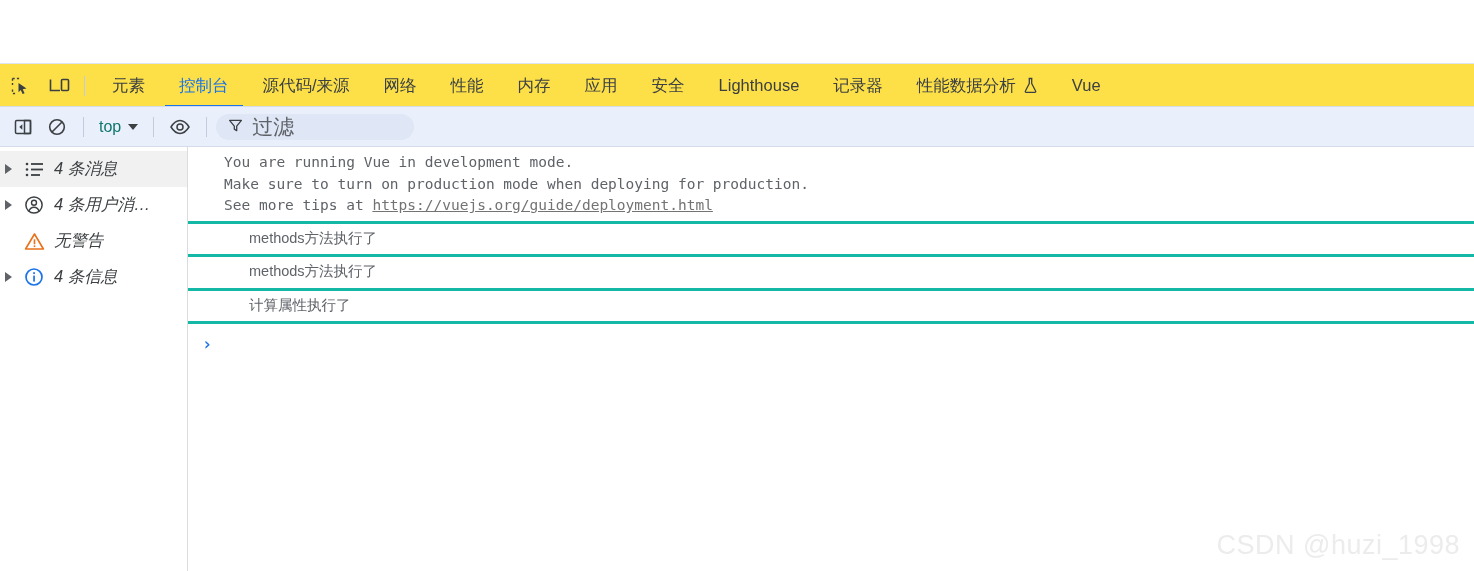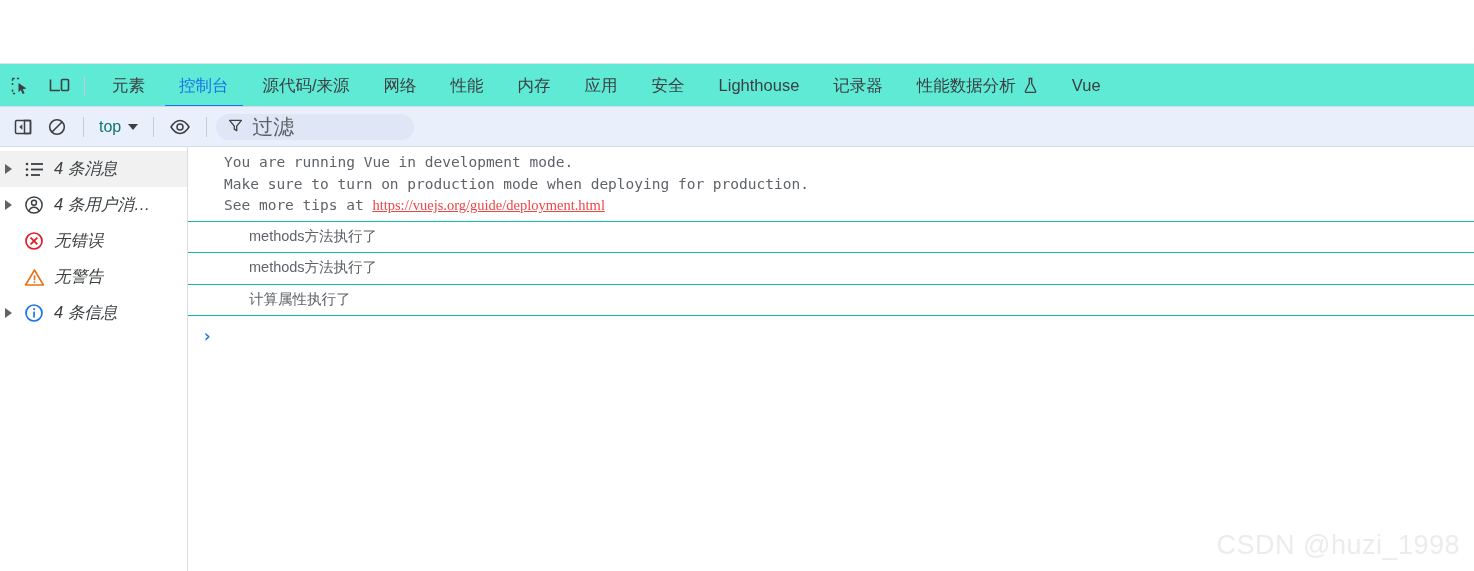--- a/index.html
+++ b/index.html
@@ -11,21 +11,21 @@
     overflow: hidden;
   }
   .page { position: relative; width: 1474px; height: 571px; background:#fff; }
 
   
   .top-blank { height: 63px; background:#ffffff; width:100%; }
 
   
   .tabbar {
     height: 44px;
-    background:#5eead4;
+    background:#fde047;
     display:flex; align-items:center;
     border-top:1px solid #dde4f2;
     position:relative;
   }
   .tabbar::after{
     content:""; position:absolute; left:0; right:0; bottom:0; height:1px; background:#d4dcec;
   }
   .icon-btn {
     width:40px; height:44px;
     display:flex; align-items:center; justify-content:center;
@@ -94,27 +94,27 @@
     content:""; width:0;height:0;
     border-top:5px solid transparent;border-bottom:5px solid transparent;border-left:7px solid #5f6368;
   }
   .side-icon{ width:24px; flex:0 0 24px; display:flex; align-items:center; justify-content:center; }
   .side-label{ white-space:nowrap; overflow:hidden; text-overflow:ellipsis; }
 
   
   .console{ flex:1; height:100%; background:#fff; position:relative; overflow:hidden; }
   .msg{
     padding:4px 0 5px 36px;
-    border-bottom:1px solid #14b8a6;
+    border-bottom:3px solid #14b8a6;
     font-family:"DejaVu Sans Mono","Liberation Mono",monospace;
     font-size:14.5px; line-height:21.5px; color:#5f6368;
   }
   .msg.multiline{ padding-top:5px; padding-bottom:4px; }
   .msg .ln{ display:block; white-space:pre; }
-  .msg a{ color:#ef4444; text-decoration:underline;font-family:Liberation Serif, serif; }
+  .msg a{ color:#737373; text-decoration:underline; }
   .cn{ font-family:"Liberation Sans", sans-serif;margin-left:25px; }
   .prompt-row{
     height:40px; display:flex; align-items:center; padding-left:14px;
   }
   .prompt-chev{
     color:#1a73e8; font-size:17px; font-weight:bold;
     font-family:"DejaVu Sans Mono","Liberation Mono",monospace;
   }
 
   .watermark{
@@ -264,30 +264,20 @@
         <span class="side-icon">
           <svg width="20" height="20" viewBox="0 0 20 20">
             <circle cx="10" cy="10" r="8.1" stroke="#3c4043" stroke-width="1.5" fill="none"></circle>
             <circle cx="10" cy="7.8" r="2.5" stroke="#3c4043" stroke-width="1.4" fill="none"></circle>
             <path d="M4.7 16.6 C5.7 13.6, 8 12.3, 10 12.3 C12 12.3, 14.3 13.6, 15.3 16.6" stroke="#3c4043" stroke-width="1.4" fill="none"></path>
           </svg>
         </span>
         <span class="side-label">4 条用户消…</span>
       </div>
 
-      <div class="side-row">
-        <span class="arrow"></span>
-        <span class="side-icon">
-          <svg width="20" height="20" viewBox="0 0 20 20">
-            <circle cx="10" cy="10" r="8" stroke="#e01b24" stroke-width="1.7" fill="none"></circle>
-            <path d="M6.6 6.6 L13.4 13.4 M13.4 6.6 L6.6 13.4" stroke="#e01b24" stroke-width="1.7"></path>
-          </svg>
-        </span>
-        <span class="side-label">无错误</span>
-      </div>
 
       <div class="side-row">
         <span class="arrow"></span>
         <span class="side-icon">
           <svg width="21" height="19" viewBox="0 0 21 19">
             <path d="M10.5 2 L19.4 17 H1.6 Z" stroke="#e8711a" stroke-width="1.6" fill="none" stroke-linejoin="round"></path>
             <rect x="9.7" y="7.3" width="1.6" height="5" fill="#e8711a"></rect>
             <rect x="9.7" y="13.4" width="1.6" height="1.7" fill="#e8711a"></rect>
           </svg>
         </span>

